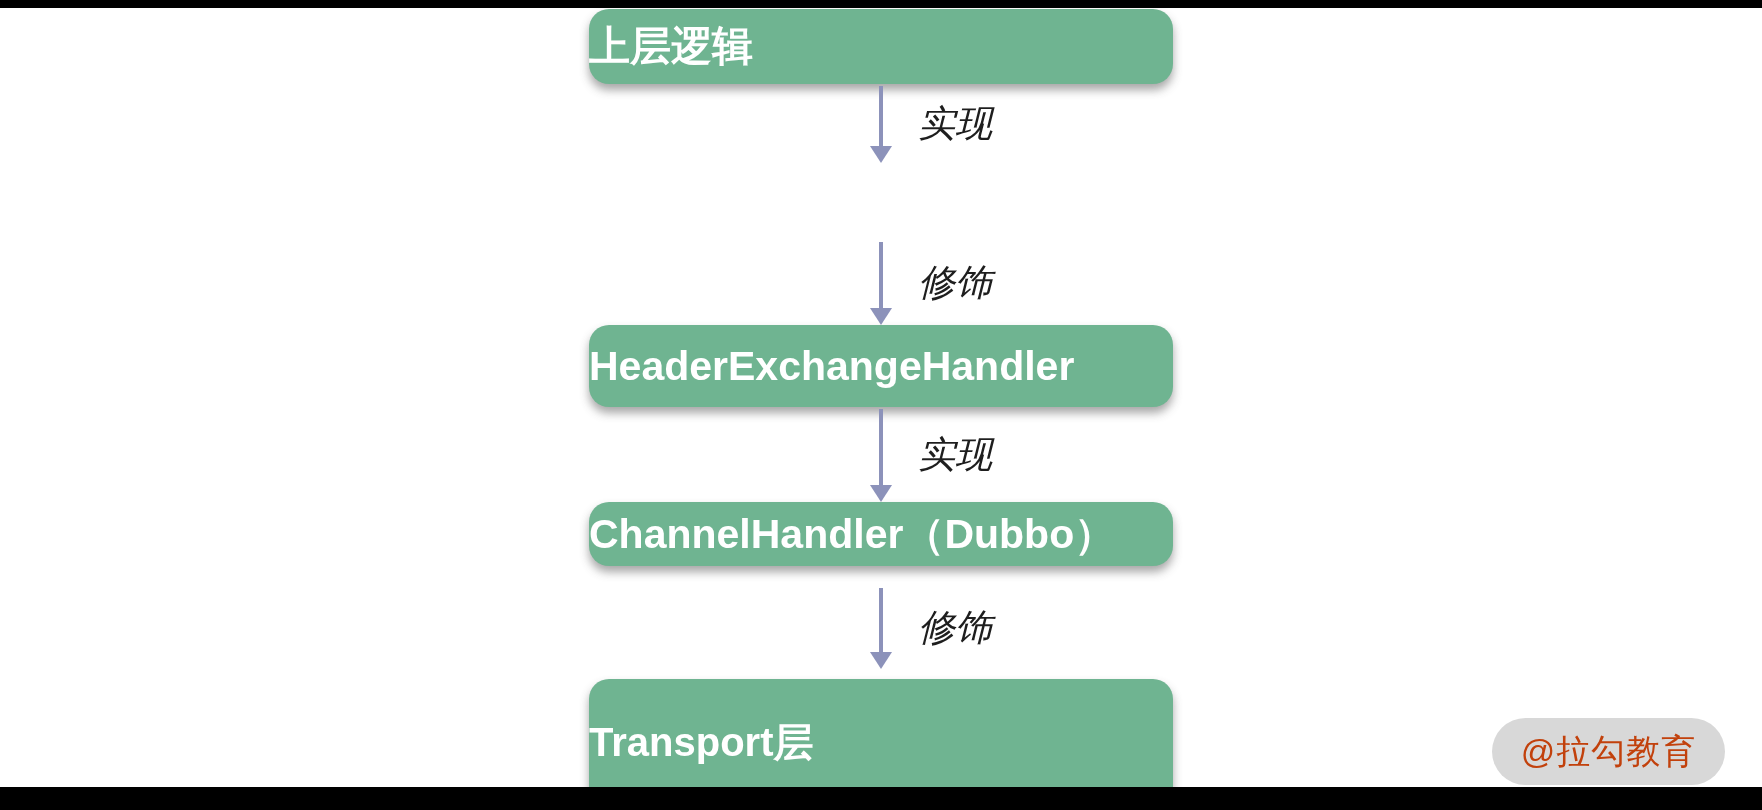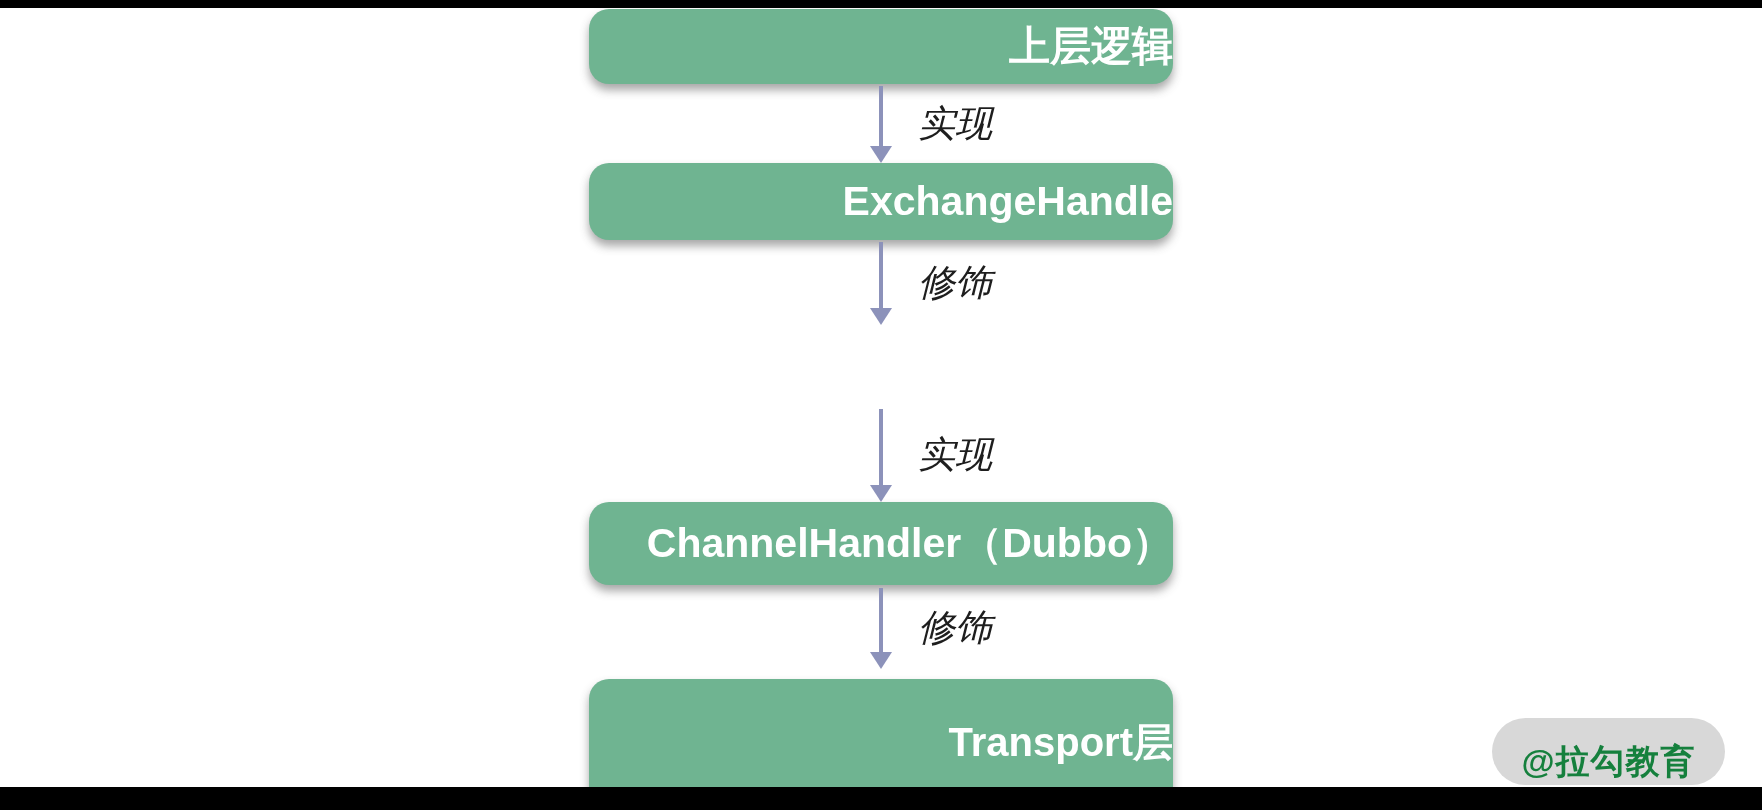--- a/index.html
+++ b/index.html
@@ -26,21 +26,21 @@
 
   .flow-node {
     position: absolute;
     left: 589px;
     width: 584px;
     background: #6fb491;
     border-radius: 20px;
     box-shadow: 0 6px 10px rgba(60, 60, 60, 0.45);
     display: flex;
     flex-direction: column;
-    align-items: flex-end;
+    align-items: flex-start;
     justify-content: center;
     color: #ffffff;
     font-weight: bold;
     font-size: 41px;
     text-align: center;
     line-height: 1.18;
   }
   .node-line { display: block; }
 
   .flow-edge {
@@ -85,38 +85,38 @@
     font-style: italic;
   }
 
   
   #node-0 { top: 9px;   height: 75px; }
   #edge-0 { top: 84px;  height: 79px; }
   #node-1 { top: 163px; height: 77px; }
   #edge-1 { top: 240px; height: 85px; }
   #node-2 { top: 325px; height: 82px; }
   #edge-2 { top: 407px; height: 95px; }
-  #node-3 { top: 502px; height: 83px; }
+  #node-3 { top: 502px; height: 64px; }
   #edge-3 { top: 586px; height: 83px; }
   #node-4 { top: 669px; height: 128px; font-size: 40px; margin-top: 10px; }
 
   .watermark {
     position: absolute;
     left: 1492px;
     top: 718px;
     width: 233px;
     height: 67px;
     background: #d8d8d8;
     border-radius: 34px;
     display: flex;
-    align-items: flex-end;
+    align-items: center;
     justify-content: center;
-    color: #15803d;
+    color: #c2410c;
     font-size: 34px;
-    font-weight: 700;
+    font-weight: 400;
     letter-spacing: 1px;
   }
 </style>
 </head>
 <body>
 
 <div class="stage">
 
   <div class="letterbox top"></div>
 
@@ -125,32 +125,32 @@
   </div>
 
   <div class="flow-edge" id="edge-0">
     <span class="arrow">
       <span class="shaft"></span>
       <span class="head"></span>
     </span>
     <span class="edge-label">实现</span>
   </div>
 
-  <div class="flow-node" id="node-1">
-    <span class="node-line">ExchangeHandle</span>
-  </div>
 
   <div class="flow-edge" id="edge-1">
     <span class="arrow">
       <span class="shaft"></span>
       <span class="head"></span>
     </span>
     <span class="edge-label">修饰</span>
   </div>
 
+  <div class="flow-node" id="node-2">
+    <span class="node-line">HeaderExchangeHandler</span>
+  </div>
 
   <div class="flow-edge" id="edge-2">
     <span class="arrow">
       <span class="shaft"></span>
       <span class="head"></span>
     </span>
     <span class="edge-label">实现</span>
   </div>
 
   <div class="flow-node" id="node-3">

